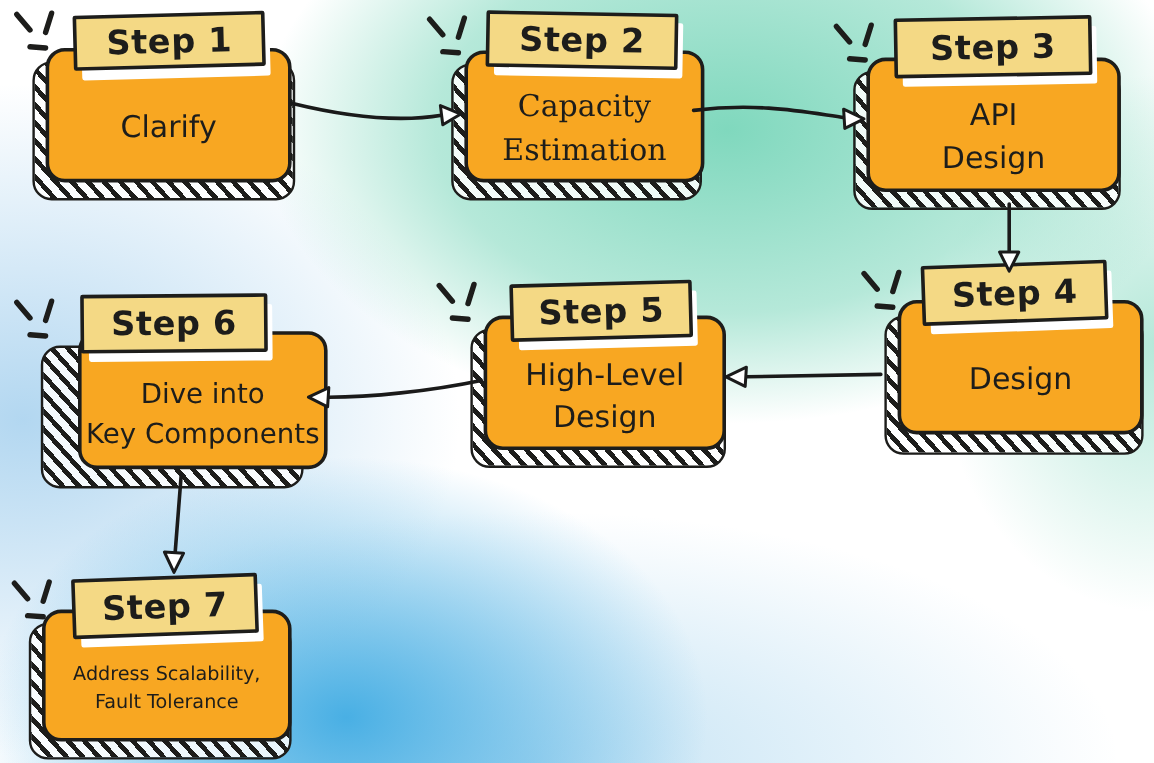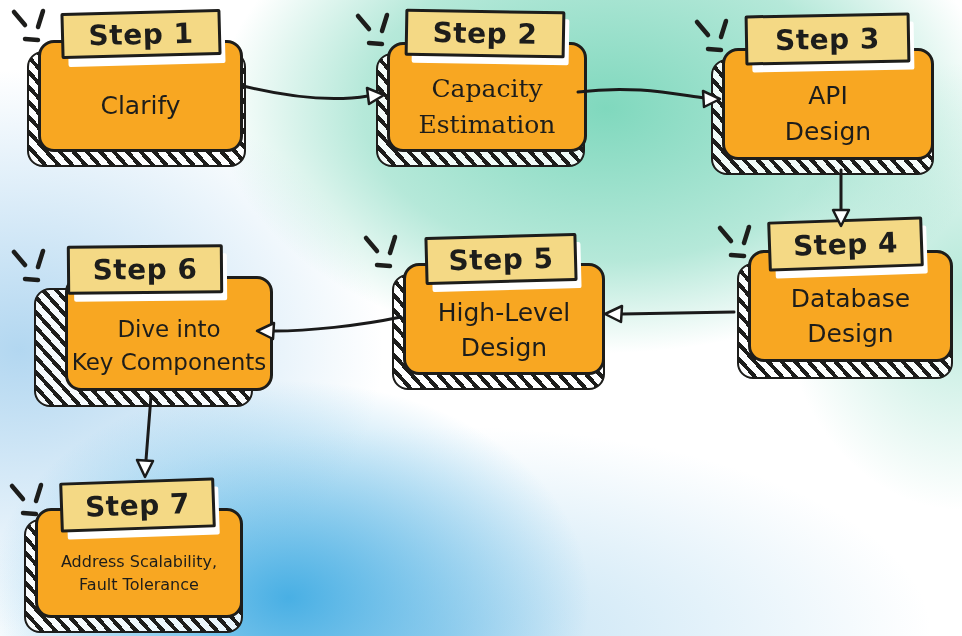--- a/index.html
+++ b/index.html
@@ -119,21 +119,20 @@
   <svg class="sparkle" style="left:691px; top:18px;" viewBox="0 0 40 40">
     <g stroke="#1D1D1B" stroke-width="4.5" stroke-linecap="round">
       <line x1="6" y1="4" x2="17" y2="17"></line>
         <line x1="35" y1="3" x2="30" y2="19"></line>
         <line x1="17" y1="31" x2="30" y2="32"></line>
     </g>
   </svg>
 
   <div class="hatch z1" style="left:737px; top:263px; width:212px; height:112px;"></div>
   <div class="box z2" style="left:748px; top:250px; width:205px; height:112px; padding-top:20px; font-size:25px;">
-    <span class="body-line">Database</span>
     <span class="body-line">Design</span>
   </div>
   <div class="label-back z3" style="left:775px; top:228px; width:152px; height:48px; transform:rotate(-2deg);"></div>
   <div class="steplabel z4" style="left:768px; top:219px; width:155px; height:50px; transform:rotate(-2deg);">
     <span>Step 4</span>
   </div>
   <svg class="sparkle" style="left:714px; top:224px;" viewBox="0 0 40 40">
     <g stroke="#1D1D1B" stroke-width="4.5" stroke-linecap="round">
       <line x1="6" y1="4" x2="17" y2="17"></line>
         <line x1="35" y1="3" x2="30" y2="19"></line>

